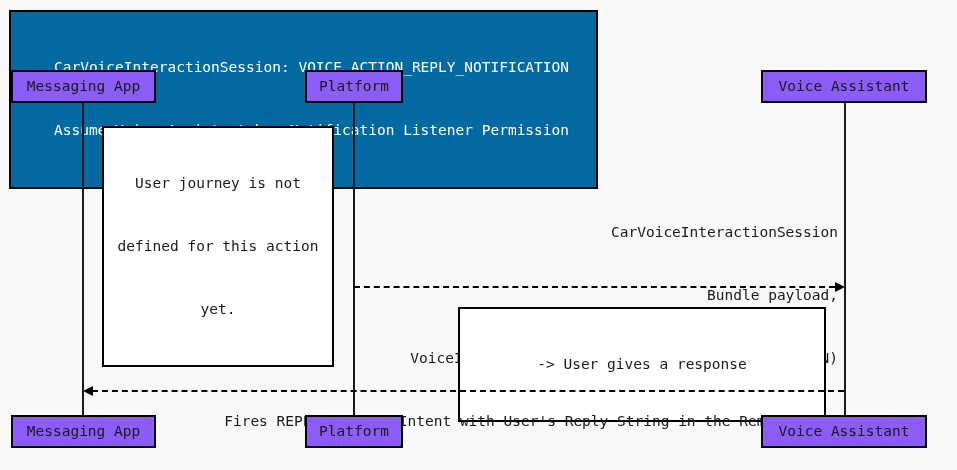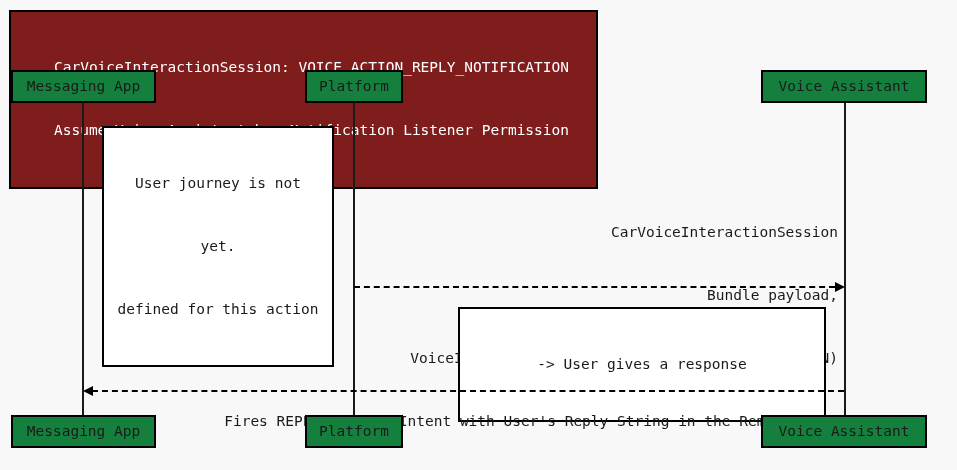--- a/index.html
+++ b/index.html
@@ -19,21 +19,21 @@
     height: 470px;
   }
 
   
   .title-banner {
     position: absolute;
     left: 9px;
     top: 10px;
     width: 589px;
     box-sizing: border-box;
-    background: #7f1d1d;
+    background: #0369a1;
     border: 2px solid #000000;
     color: #FFFFFF;
     font-size: 14.5px;
     line-height: 21px;
     text-align: center;
     padding: 3px 4px 4px 20px;
     white-space: pre;
     letter-spacing: 0px;
   }
   .title-line { display: block; }
@@ -44,21 +44,21 @@
     width: 2px;
     background: #1a1a1a;
     top: 103px;
     height: 312px;
   }
 
   
   .participant {
     position: absolute;
     box-sizing: border-box;
-    background: #15803d;
+    background: #8b5cf6;
     border: 2px solid #000000;
     font-size: 14.5px;
     line-height: 29px;
     height: 33px;
     text-align: center;
     color: #1a1a1a;
     white-space: pre;
   }
 
   
@@ -122,22 +122,22 @@
   <div class="lifeline" style="left:82px;"></div>
   <div class="lifeline" style="left:353px;"></div>
   <div class="lifeline" style="left:844px;"></div>
 
   <div class="participant" style="left:11px; top:70px; width:145px;">Messaging App</div>
   <div class="participant" style="left:305px; top:70px; width:98px;">Platform</div>
   <div class="participant" style="left:761px; top:70px; width:166px;">Voice Assistant</div>
 
   <div class="note" style="left:102px; top:126px; width:232px;">
     <span class="note-line">User journey is not</span>
+    <span class="note-line">defined for this action</span>
     <span class="note-line">yet.</span>
-    <span class="note-line">defined for this action</span>
   </div>
 
   <div class="msg-label" style="left:358px; top:180px; width:480px;">
     <span class="msg-line">CarVoiceInteractionSession</span>
     <span class="msg-line">Bundle payload,</span>
     <span class="msg-line">VoiceInteractionSession.SHOW_SOURCE_NOTIFICATION)</span>
   </div>
 
   <div class="arrow-line" style="left:354px; top:286px; width:481px;"></div>
   <div class="arrow-head right" style="left:835px; top:282px;"></div>

